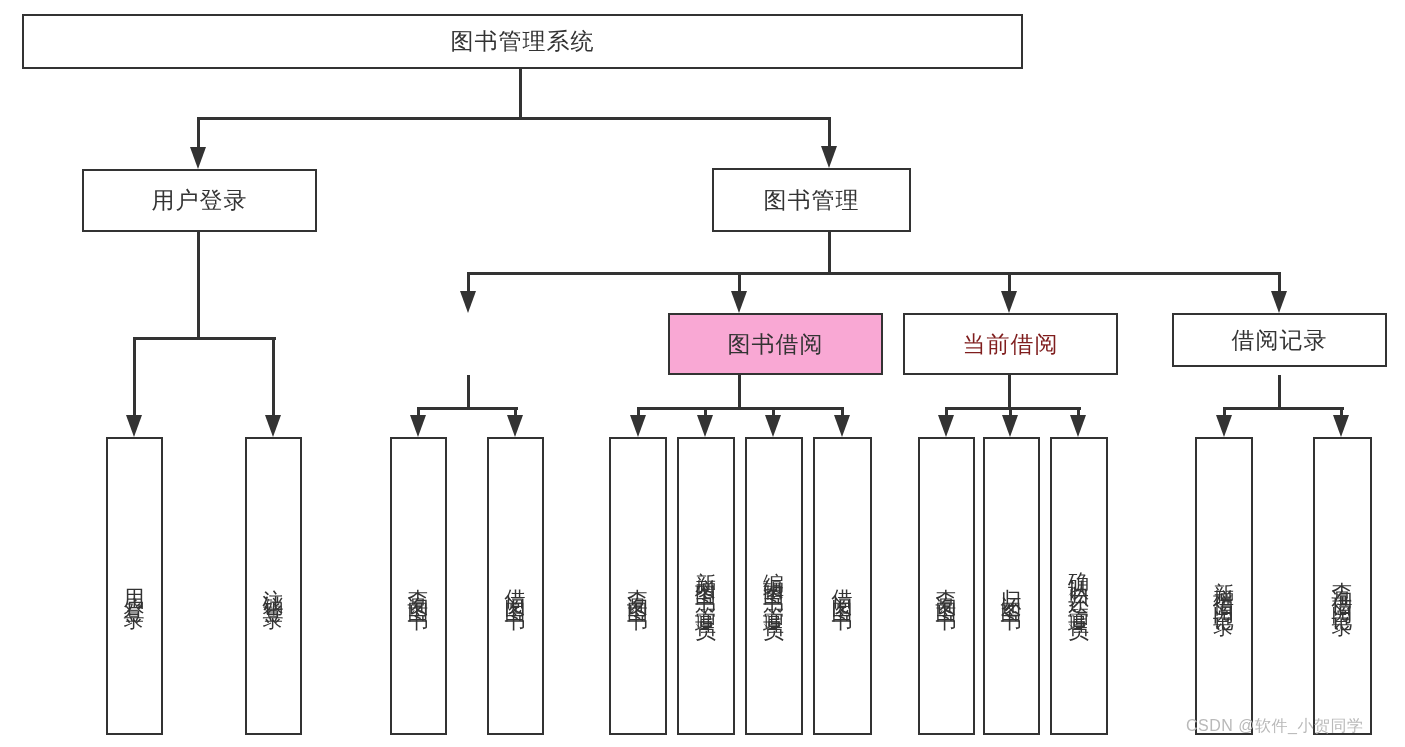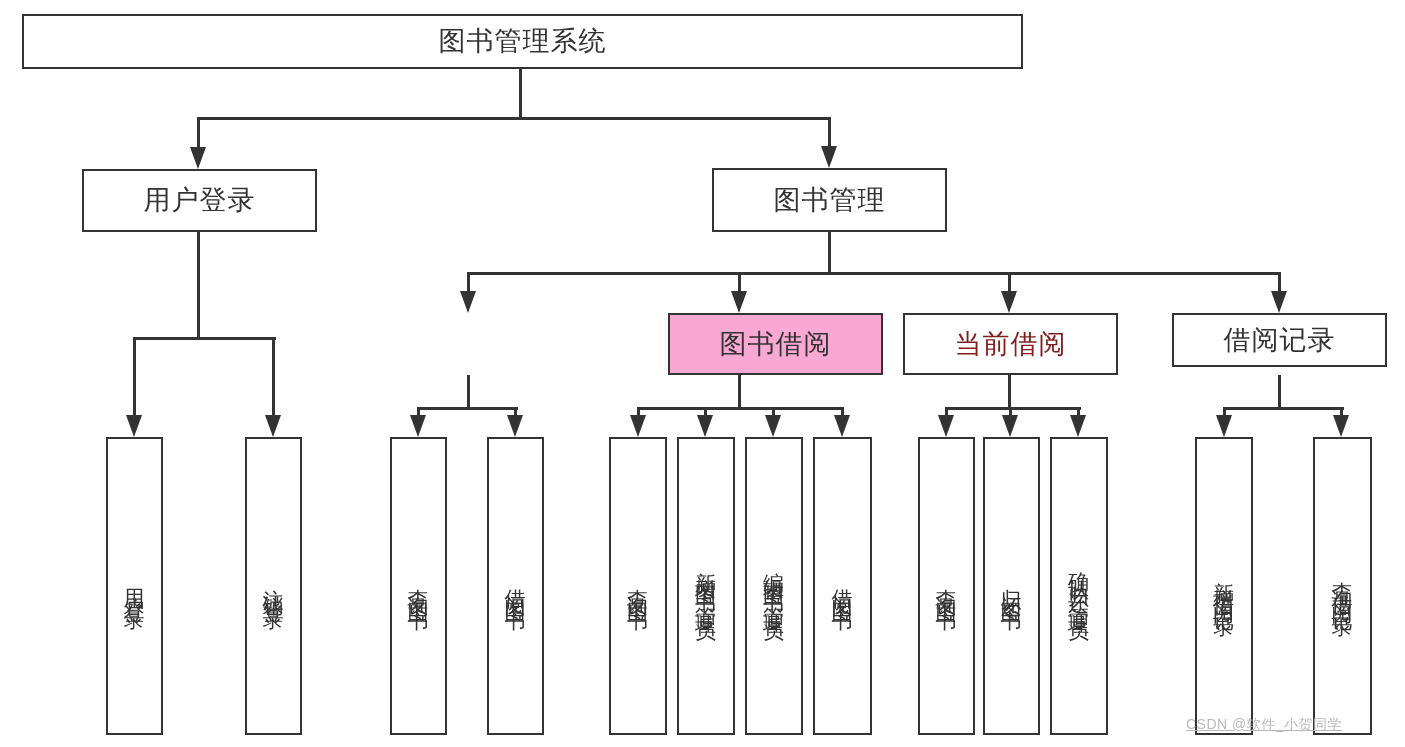--- a/index.html
+++ b/index.html
@@ -20,21 +20,21 @@
     box-sizing: border-box;
     border: 2.5px solid #333333;
     background: #ffffff;
     display: flex;
     align-items: center;
     justify-content: center;
     color: #333333;
     z-index: 2;
   }
   .node > span {
-    font-size: 27px;
+    font-size: 23px;
     letter-spacing: 1px;
     line-height: 1;
     white-space: nowrap;
   }
   .node.vertical > span {
     writing-mode: vertical-rl;
     text-orientation: mixed;
     font-size: 21px;
     letter-spacing: 7px;
     line-height: 1;
@@ -51,26 +51,25 @@
     height: 0;
     border-left: 8px solid transparent;
     border-right: 8px solid transparent;
     border-top: 22px solid #333333;
     z-index: 1;
   }
   .watermark {
     position: absolute;
     left: 1186px;
     top: 716px;
-    font-size: 14px;
+    font-size: 16px;
     color: #b9b9b9;
     letter-spacing: 0.5px;
     white-space: nowrap;
     z-index: 3;
-    text-decoration: underline;
   }
 </style>
 </head>
 <body>
 
 <div id="canvas">
   <span class="watermark">CSDN @软件_小贺同学</span>
 <div class="cline" style="left: 519px; top: 69px; width: 3px; height: 49px; background: rgb(51, 51, 51);"></div>
     <div class="cline" style="left: 197px; top: 117px; width: 634px; height: 3px; background: rgb(51, 51, 51);"></div>
     <div class="cline" style="left: 197px; top: 117px; width: 3px; height: 32px; background: rgb(51, 51, 51);"></div>
@@ -122,21 +121,21 @@
     <div class="arrow" style="left: 1002px; top: 415px; border-top-color: rgb(51, 51, 51);"></div>
     <div class="arrow" style="left: 1070px; top: 415px; border-top-color: rgb(51, 51, 51);"></div>
     <div class="arrow" style="left: 1216px; top: 415px; border-top-color: rgb(51, 51, 51);"></div>
     <div class="arrow" style="left: 1333px; top: 415px; border-top-color: rgb(51, 51, 51);"></div>
     <div class="node" style="left: 22px; top: 14px; width: 1001px; height: 55px; border-color: rgb(51, 51, 51); background: rgb(255, 255, 255);">
       <span style="color: rgb(51, 51, 51);">图书管理系统</span>
     </div>
     <div class="node" style="left: 82px; top: 169px; width: 235px; height: 63px; border-color: rgb(51, 51, 51); background: rgb(255, 255, 255);">
       <span style="color: rgb(51, 51, 51);">用户登录</span>
     </div>
-    <div class="node" style="left: 712px; top: 168px; width: 235px; height: 64px; border-color: rgb(51, 51, 51); background: rgb(255, 255, 255);">
+    <div class="node" style="left: 712px; top: 168px; width: 199px; height: 64px; border-color: rgb(51, 51, 51); background: rgb(255, 255, 255);">
       <span style="color: rgb(51, 51, 51);">图书管理</span>
     </div>
     <div class="node" style="left: 633px; top: 313px; width: 215px; height: 62px; border-color: rgb(51, 51, 51); background: #f9a8d4; margin-left: 35px;">
       <span style="color: rgb(51, 51, 51);">图书借阅</span>
     </div>
     <div class="node" style="left: 903px; top: 313px; width: 215px; height: 62px; border-color: rgb(51, 51, 51); background: rgb(255, 255, 255);">
       <span style="color: #7f1d1d;">当前借阅</span>
     </div>
     <div class="node" style="left: 1172px; top: 313px; width: 215px; height: 54px; border-color: rgb(51, 51, 51); background: rgb(255, 255, 255);">
       <span style="color: rgb(51, 51, 51);">借阅记录</span>

